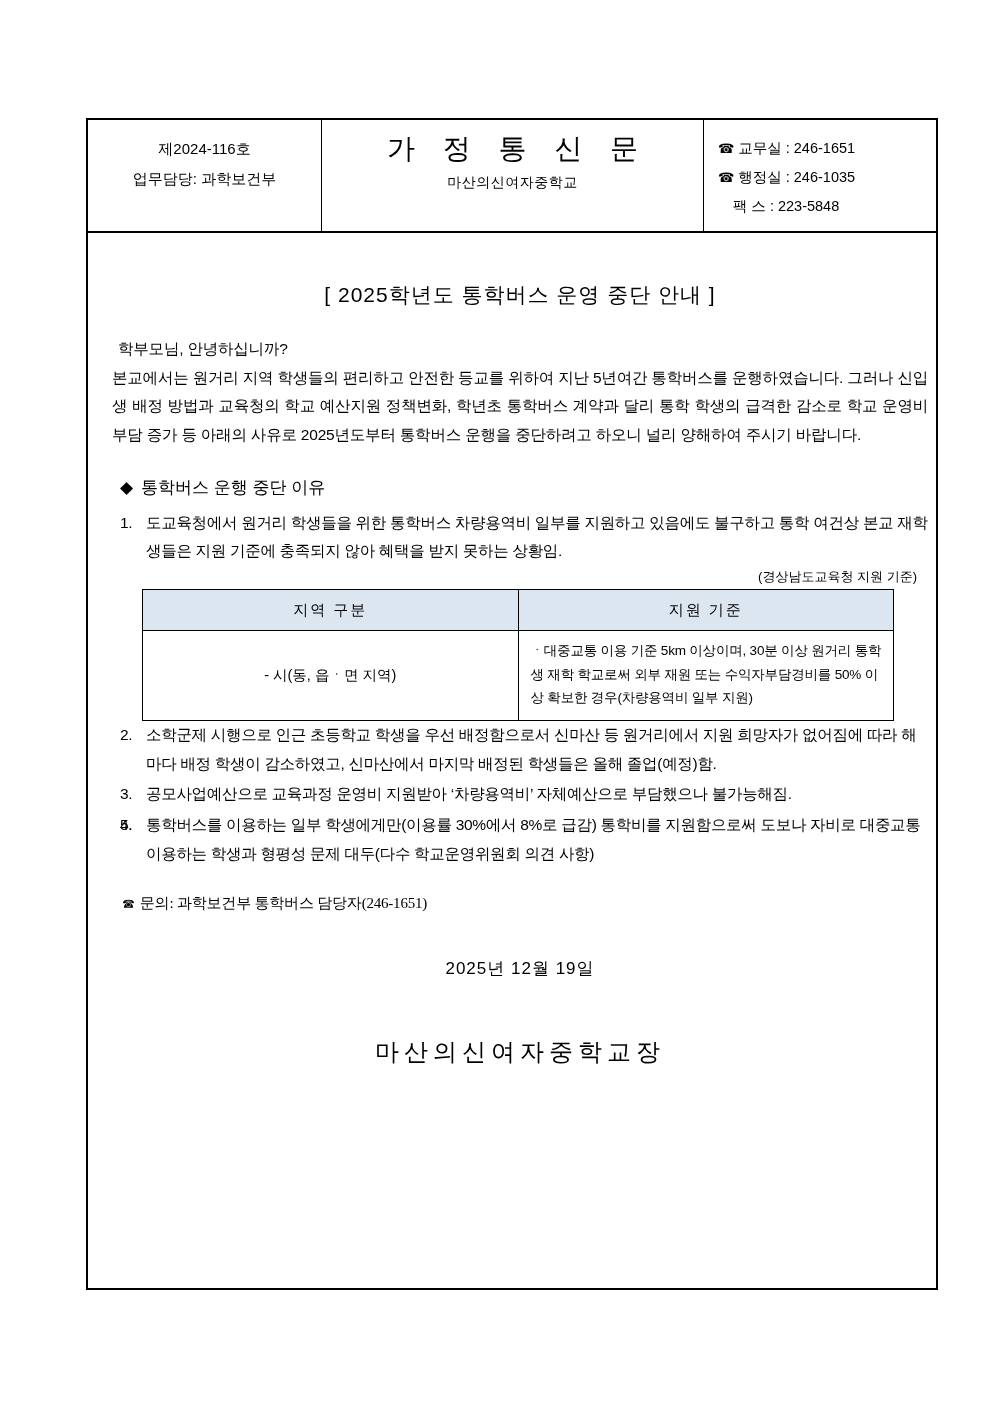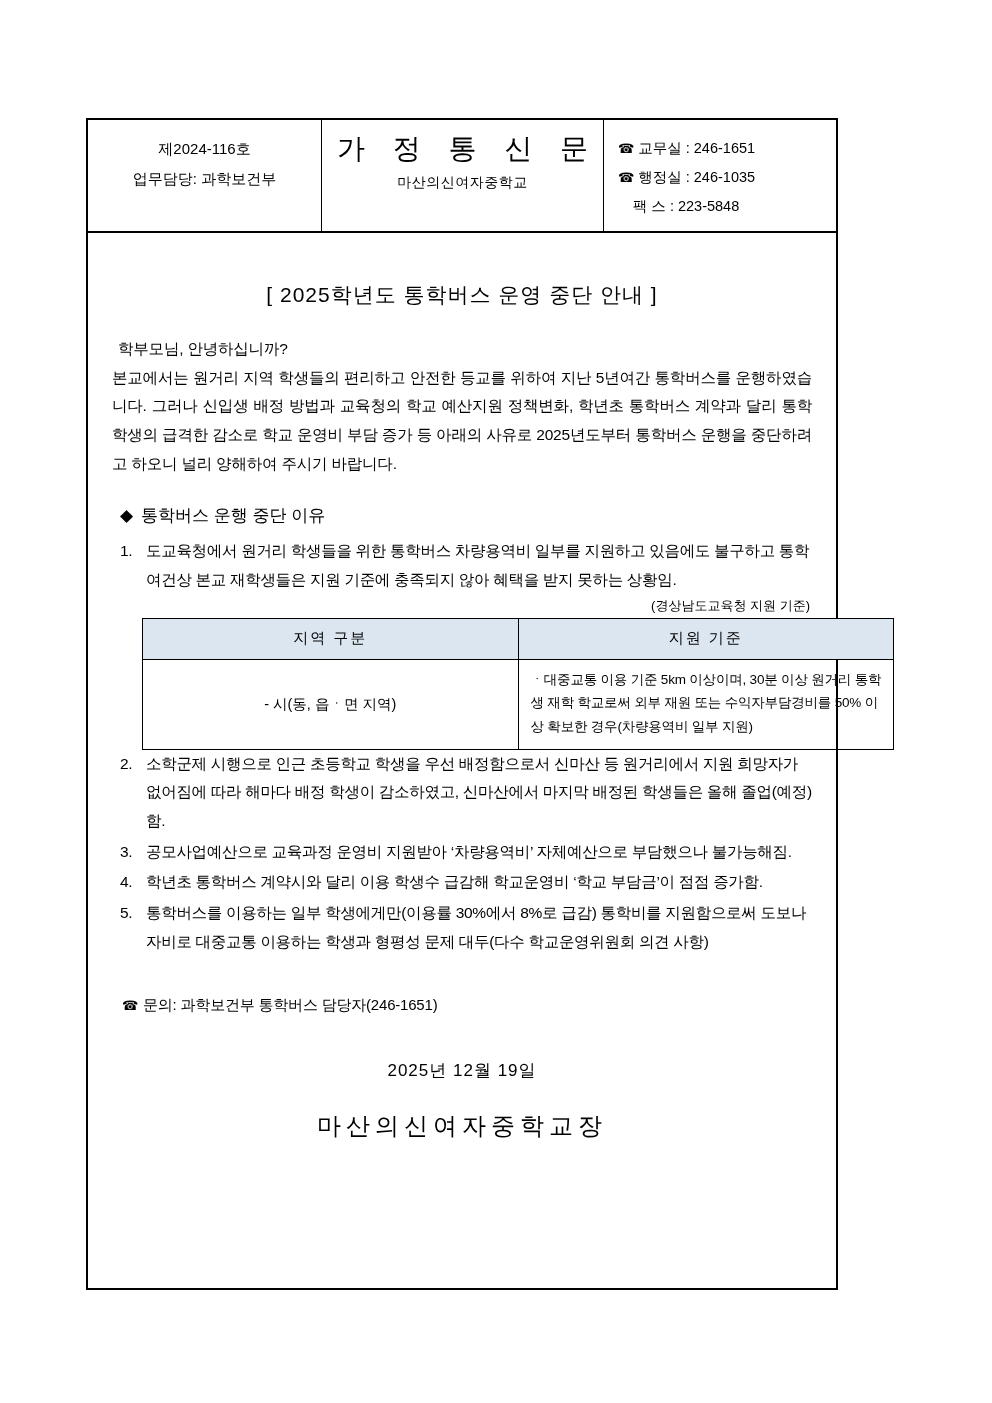--- a/index.html
+++ b/index.html
@@ -12,21 +12,21 @@
     height: 1403px;
     font-family: "Liberation Sans", "DejaVu Sans", sans-serif;
     color: #000000;
     position: relative;
   }
 
   .page {
     position: absolute;
     left: 86px;
     top: 118px;
-    width: 752px;
+    width: 852px;
     height: 1172px;
     border: 2px solid #000;
     box-sizing: border-box;
     background: #fff;
   }
 
   
   .header {
     display: flex;
     width: 100%;
@@ -74,21 +74,21 @@
     box-sizing: border-box;
     padding: 14px 6px 10px 14px;
     font-size: 14.5px;
     line-height: 2.0;
   }
   .hdr-right .row { white-space: nowrap; }
   .hdr-right .ico { font-size: 13px; margin-right: 4px; }
 
   
   .body {
-    padding: 30px 24px 0 24px;
+    padding: 30px 8px 0 24px;
   }
   .doc-title {
     text-align: center;
     font-size: 21px;
     letter-spacing: 1px;
     margin: 18px 0 26px 0;
     font-weight: 400;
   }
   .para {
     font-size: 15.5px;
@@ -120,21 +120,21 @@
   }
   ol.reasons > li .num {
     position: absolute;
     left: 8px;
     top: 0;
   }
 
   .note-right {
     text-align: right;
     font-size: 13px;
-    margin: 2px 2px 3px 0;
+    margin: 2px 11px 3px 0;
   }
 
   table.support {
     border-collapse: collapse;
     width: 752px;
     margin: 0 0 0 30px;
     table-layout: fixed;
   }
   table.support th, table.support td {
     border: 1px solid #000;
@@ -162,36 +162,37 @@
     padding: 8px 10px 10px 12px;
   }
 
   .list2 {
     margin-top: 16px;
   }
   .list2 > li { margin-bottom: 4px; }
 
   .contact {
     font-size: 15px;
-    margin: 40px 0 0 10px;
+    margin: 26px 0 0 10px;
     letter-spacing: -0.2px;
+    font-family: Liberation Serif, serif;
   }
   .contact .ico { font-size: 13px; margin-right: 5px; }
 
   .date {
     text-align: center;
     font-size: 17px;
     letter-spacing: 1px;
     margin-top: 44px;
   }
   .signature {
     text-align: center;
     font-size: 24px;
     letter-spacing: 5px;
-    margin-top: 28px;
+    margin-top: 56px;
   }
 </style>
 </head>
 <body>
 
 <div class="page">
 
   <div class="header">
 
     <div class="hdr-left">
@@ -259,21 +260,20 @@
       <li>
         <span class="num">2.</span>
         <span>소학군제 시행으로 인근 초등학교 학생을 우선 배정함으로서 신마산 등 원거리에서 지원 희망자가 없어짐에 따라 해마다 배정 학생이 감소하였고, 신마산에서 마지막 배정된 학생들은 올해 졸업(예정)함.</span>
       </li>
       <li>
         <span class="num">3.</span>
         <span>공모사업예산으로 교육과정 운영비 지원받아 ‘차량용역비’ 자체예산으로 부담했으나 불가능해짐.</span>
       </li>
       <li>
         <span class="num">4.</span>
-        <span>학년초 통학버스 계약시와 달리 이용 학생수 급감해 학교운영비 ‘학교 부담금’이 점점 증가함.</span>
       </li>
       <li>
         <span class="num">5.</span>
         <span>통학버스를 이용하는 일부 학생에게만(이용률 30%에서 8%로 급감) 통학비를 지원함으로써 도보나 자비로 대중교통 이용하는 학생과 형평성 문제 대두(다수 학교운영위원회 의견 사항)</span>
       </li>
     </ol>
 
     <div class="contact">
       <span class="ico">☎</span><span>문의: 과학보건부 통학버스 담당자(246-1651)</span>
     </div>

